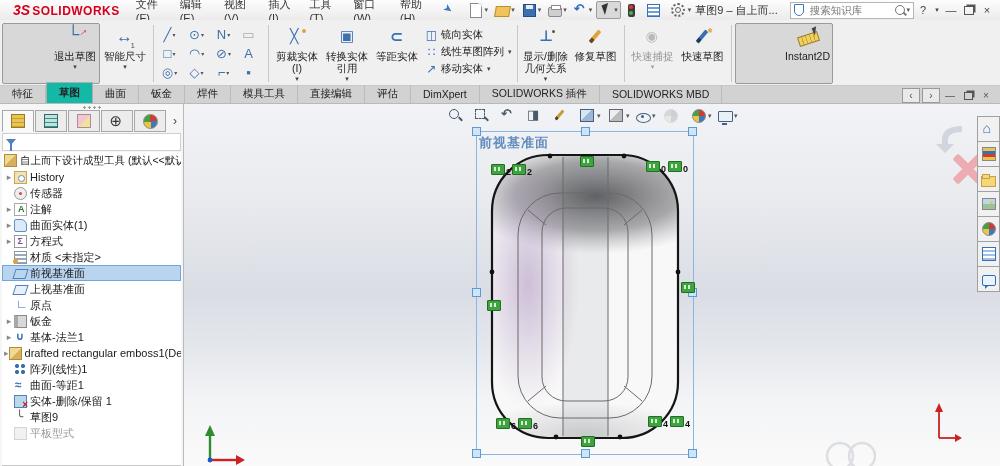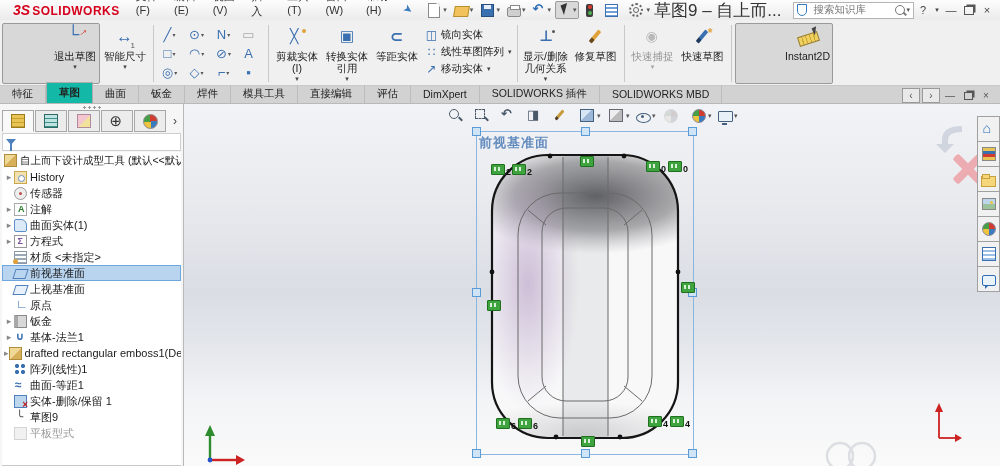--- a/index.html
+++ b/index.html
@@ -27,24 +27,24 @@
   .ic[data-icon="print"]{width:12px;height:8px;background:#cfcfcf;border:1px solid #8a8a8a;border-radius:2px;margin-top:3px;}
   .ic[data-icon="print"]::before{content:"";position:absolute;left:2px;top:-3px;width:8px;height:3px;background:#fff;border:1px solid #8a8a8a;}
   .ic[data-icon="undo"]::before{content:"↶";position:absolute;left:0;top:-2px;font-size:13px;color:#2e6db5;font-weight:bold;}
   .ic[data-icon="select-cursor"]::before{content:"";position:absolute;left:4px;top:1px;border-top:10px solid #333;border-right:7px solid transparent;transform:rotate(-20deg);}
   .ic[data-icon="interference-lights"]{width:7px;height:13px;background:#3c3c3c;border-radius:2px;margin:0 3px;}
   .ic[data-icon="interference-lights"]::before{content:"";position:absolute;left:1.5px;top:1.5px;width:4px;height:4px;border-radius:50%;background:#e03a2f;}
   .ic[data-icon="interference-lights"]::after{content:"";position:absolute;left:1.5px;bottom:1.5px;width:4px;height:4px;border-radius:50%;background:#4db04d;}
   .ic[data-icon="command-list"]{width:11px;height:11px;margin:1px;border:1px solid #3a6fb0;background:repeating-linear-gradient(#fff 0 2px,#6fa0d6 2px 4px);}
   .ic[data-icon="options-gear"]{width:10px;height:10px;margin:2px;border:2px dotted #666;border-radius:50%;}
   .ic[data-icon="options-gear"]::after{content:"";position:absolute;left:2px;top:2px;width:4px;height:4px;border:1px solid #666;border-radius:50%;}
-  .doc-title{color:#333;font-size:17px;white-space:nowrap;}
+  .doc-title{color:#333;font-size:11px;white-space:nowrap;}
   .searchbox{display:flex;align-items:center;margin-left:12px;background:#fff;border:1px solid #b5b5b5;height:15px;padding:0 3px;width:138px;}
   .shield{width:8px;height:10px;border:1px solid #3a7bbf;border-radius:0 0 5px 5px;margin-right:4px;}
-  .searchbox input{border:none;outline:none;flex:1;font-size:10.5px;color:#555;width:80px;font-family:Liberation Mono, monospace;background:transparent;}
+  .searchbox input{border:none;outline:none;flex:1;font-size:10.5px;color:#555;width:80px;font-family:Liberation Sans, sans-serif;background:transparent;}
   .mag{width:8px;height:8px;border:1.5px solid #777;border-radius:50%;position:relative;}
   .mag::after{content:"";position:absolute;left:7px;top:7px;width:4px;height:1.5px;background:#777;transform:rotate(45deg);}
   .win-controls{display:flex;align-items:center;margin-left:auto;margin-right:4px;}
   .wbtn{width:18px;height:16px;display:flex;align-items:center;justify-content:center;color:#444;font-size:11px;}
   .wbtn[data-icon="restore"]::before{content:"";width:8px;height:7px;border:1px solid #555;box-shadow:2px -2px 0 -0.5px #555;}
   .wbtn[data-icon="help-caret"]{font-size:7px;width:10px;}
 
   
   .ribbon{position:absolute;left:0;top:20px;width:1000px;height:66px;background:#f0f0f1;border-bottom:1px solid #c9c9c9;display:flex;align-items:stretch;padding:2px 2px 0 2px;box-sizing:border-box;}
   .rsep{width:1px;background:#c8c8c9;margin:3px 3px;}

